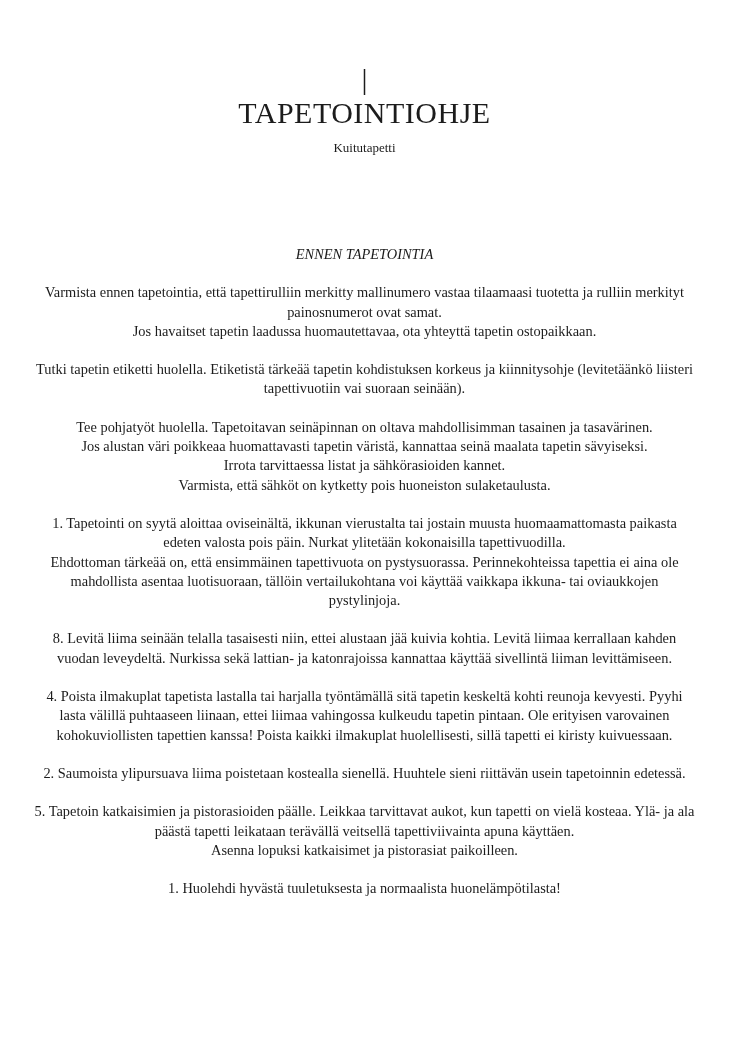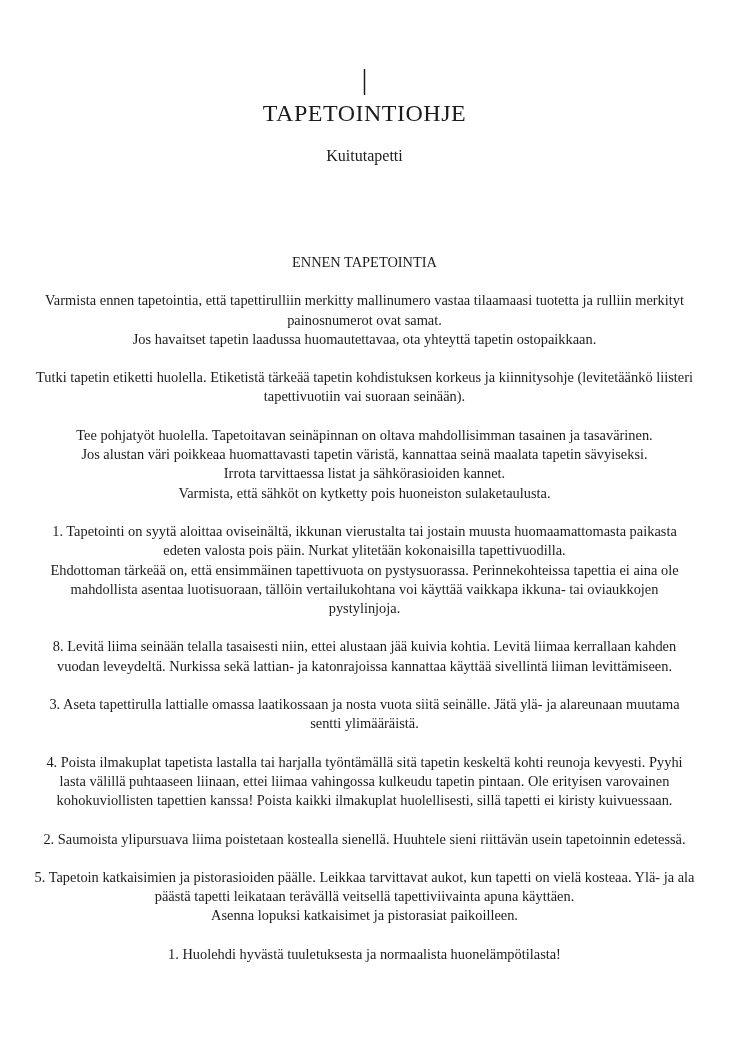--- a/index.html
+++ b/index.html
@@ -24,40 +24,41 @@
   }
   .caret-mark {
     display: block;
     margin: 63px auto 0 auto;
     font-size: 30px;
     line-height: 32px;
     font-weight: 400;
   }
   .doc-title {
     margin: 1px 0 0 0;
-    font-size: 24px;
+    font-size: 30px;
     line-height: 34px;
     font-weight: 400;
     letter-spacing: 0.5px;
   }
   .doc-subtitle {
-    margin: 16px;
-    font-size: 16px;
+    margin: 8px;
+    font-size: 13px;
     line-height: 20px;
     font-weight: 400;
   }
   .section-heading {
     font-weight: 400;
     text-transform: none;
     margin: 0;
     font-size: 14.4px;
     line-height: 19.3px;
   }
   .section-heading.first {
     margin-top: 87px;
+    font-style: italic;
   }
   .section-heading.second {
     margin-top: 43px;
   }
   .para {
     margin: 19px 0 0 0;
   }
   .para.after-heading {
     margin-top: 19px;
   }
@@ -72,19 +73,18 @@
   <h1 class="doc-title">TAPETOINTIOHJE</h1>
   <p class="doc-subtitle">Kuitutapetti</p>
 
   <h2 class="section-heading first">ENNEN TAPETOINTIA</h2>
   <p class="para after-heading">Varmista ennen tapetointia, että tapettirulliin merkitty mallinumero vastaa tilaamaasi tuotetta ja rulliin merkityt painosnumerot ovat samat.<br>Jos havaitset tapetin laadussa huomautettavaa, ota yhteyttä tapetin ostopaikkaan.</p>
   <p class="para">Tutki tapetin etiketti huolella. Etiketistä tärkeää tapetin kohdistuksen korkeus ja kiinnitysohje (levitetäänkö liisteri tapettivuotiin vai suoraan seinään).</p>
   <p class="para">Tee pohjatyöt huolella. Tapetoitavan seinäpinnan on oltava mahdollisimman tasainen ja tasavärinen.<br>Jos alustan väri poikkeaa huomattavasti tapetin väristä, kannattaa seinä maalata tapetin sävyiseksi.<br>Irrota tarvittaessa listat ja sähkörasioiden kannet.<br>Varmista, että sähköt on kytketty pois huoneiston sulaketaulusta.</p>
 
   <p class="para after-heading">1. Tapetointi on syytä aloittaa oviseinältä, ikkunan vierustalta tai jostain muusta huomaamattomasta paikasta edeten valosta pois päin. Nurkat ylitetään kokonaisilla tapettivuodilla.<br>Ehdottoman tärkeää on, että ensimmäinen tapettivuota on pystysuorassa. Perinnekohteissa tapettia ei aina ole mahdollista asentaa luotisuoraan, tällöin vertailukohtana voi käyttää vaikkapa ikkuna- tai oviaukkojen pystylinjoja.</p>
   <p class="para">8. Levitä liima seinään telalla tasaisesti niin, ettei alustaan jää kuivia kohtia. Levitä liimaa kerrallaan kahden vuodan leveydeltä. Nurkissa sekä lattian- ja katonrajoissa kannattaa käyttää sivellintä liiman levittämiseen.</p>
-  <p class="para">3. Aseta tapettirulla lattialle omassa laatikossaan ja nosta vuota siitä seinälle. Jätä ylä- ja alareunaan muutama sentti ylimääräistä.</p>
   <p class="para">4. Poista ilmakuplat tapetista lastalla tai harjalla työntämällä sitä tapetin keskeltä kohti reunoja kevyesti. Pyyhi lasta välillä puhtaaseen liinaan, ettei liimaa vahingossa kulkeudu tapetin pintaan. Ole erityisen varovainen kohokuviollisten tapettien kanssa! Poista kaikki ilmakuplat huolellisesti, sillä tapetti ei kiristy kuivuessaan.</p>
   <p class="para">2. Saumoista ylipursuava liima poistetaan kostealla sienellä. Huuhtele sieni riittävän usein tapetoinnin edetessä.</p>
   <p class="para">5. Tapetoin katkaisimien ja pistorasioiden päälle. Leikkaa tarvittavat aukot, kun tapetti on vielä kosteaa. Ylä- ja ala päästä tapetti leikataan terävällä veitsellä tapettiviivainta apuna käyttäen.<br>Asenna lopuksi katkaisimet ja pistorasiat paikoilleen.</p>
   <p class="para">1. Huolehdi hyvästä tuuletuksesta ja normaalista huonelämpötilasta!</p>
 
 </div>
 
 </body></html>

